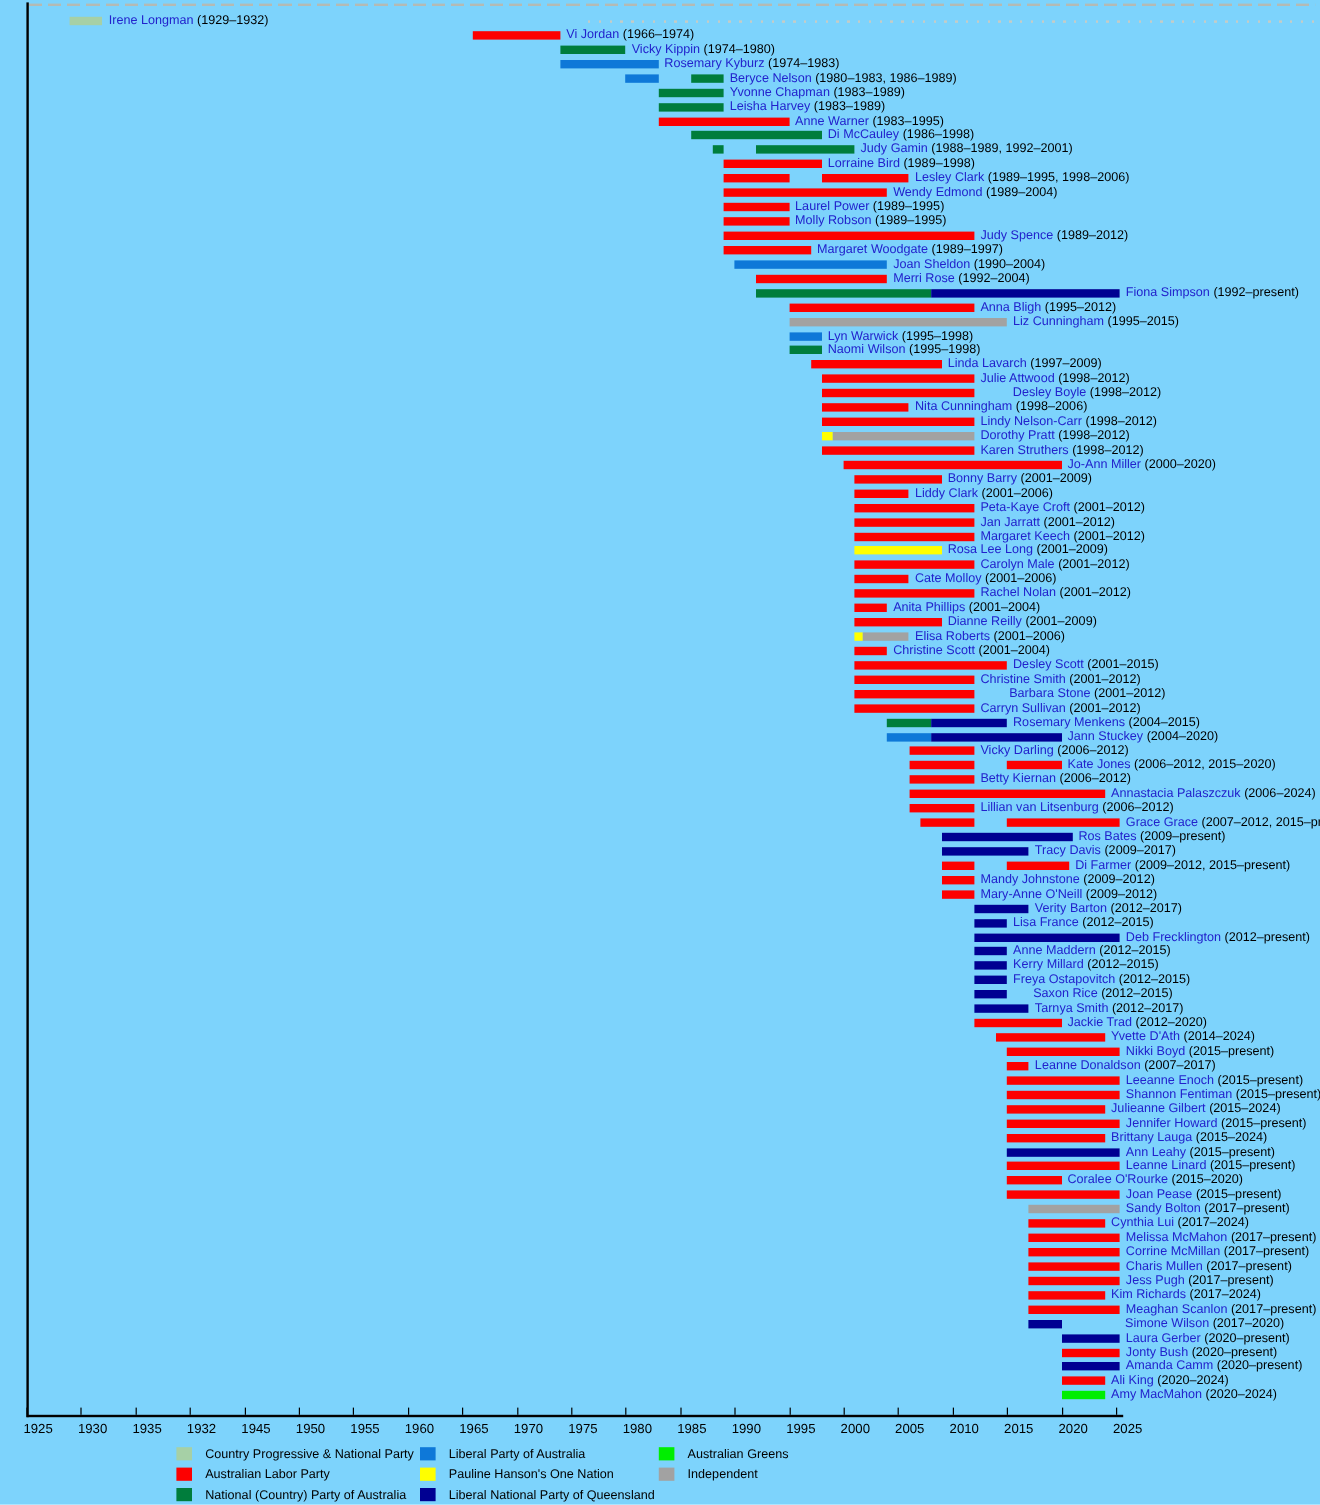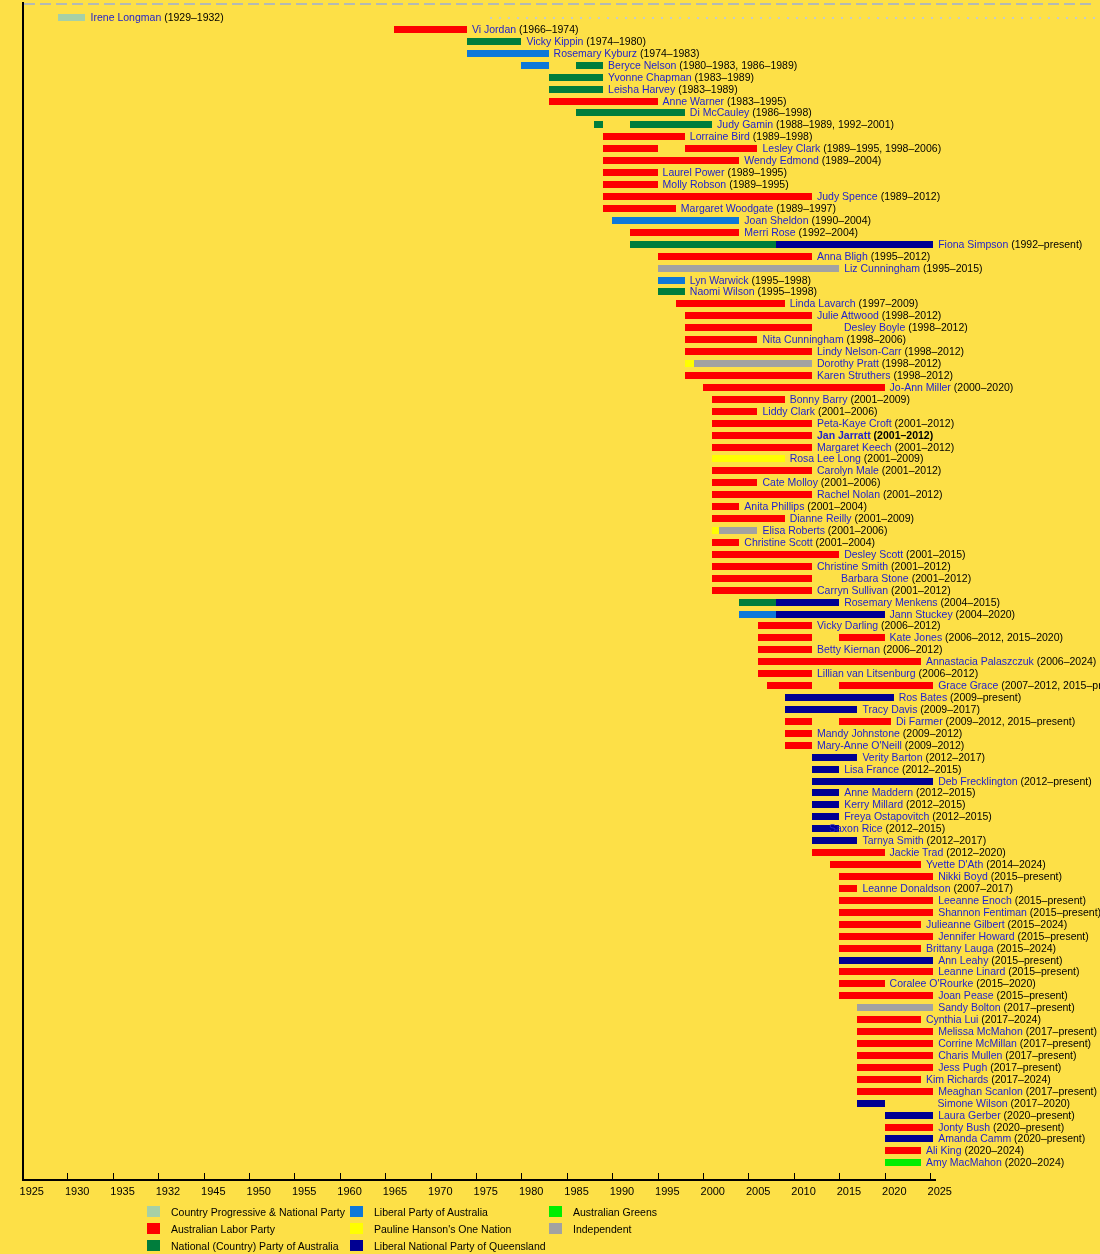--- a/index.html
+++ b/index.html
@@ -1,16 +1,16 @@
 <!DOCTYPE html>
 <html><head>
 <meta charset="utf-8">
 <style>
   html,body{margin:0;padding:0;background:#fff;}
-  #chart{position:relative;width:1100px;height:1254px;overflow:hidden;background:#fde047;
+  #chart{position:relative;width:1100px;height:1254px;overflow:hidden;background:#7dd3fc;
          font-family:"Liberation Sans",sans-serif;}
   .bar{position:absolute;height:7px;}
   .rowlabel{position:absolute;font-size:10.5px;line-height:11px;white-space:nowrap;}
   .rowlabel .name{color:#2222cc;}
   .rowlabel .yrs{color:#000;}
   .spine{position:absolute;background:#000;}
   .tick{position:absolute;width:1px;height:6px;background:#000;}
   .ticklabel{position:absolute;width:44px;text-align:right;font-size:11px;color:#000;}
   .topdash{position:absolute;height:2px;
     background:repeating-linear-gradient(90deg,#b4bab4 0 11px,transparent 11px 16px);}
@@ -97,21 +97,21 @@
       <div class="rowlabel" style="left: 817px; top: 369.9px;"><span class="name">Karen Struthers</span><span class="yrs"> (1998–2012)</span></div>
       <div class="bar" style="left: 703px; top: 383.8px; width: 181.6px; background: rgb(253, 0, 0);"></div>
       <div class="rowlabel" style="left: 889.6px; top: 381.8px;"><span class="name">Jo-Ann Miller</span><span class="yrs"> (2000–2020)</span></div>
       <div class="bar" style="left: 712.1px; top: 395.8px; width: 72.6px; background: rgb(253, 0, 0);"></div>
       <div class="rowlabel" style="left: 789.7px; top: 393.8px;"><span class="name">Bonny Barry</span><span class="yrs"> (2001–2009)</span></div>
       <div class="bar" style="left: 712.1px; top: 407.7px; width: 45.4px; background: rgb(253, 0, 0);"></div>
       <div class="rowlabel" style="left: 762.5px; top: 405.7px;"><span class="name">Liddy Clark</span><span class="yrs"> (2001–2006)</span></div>
       <div class="bar" style="left: 712.1px; top: 419.6px; width: 99.9px; background: rgb(253, 0, 0);"></div>
       <div class="rowlabel" style="left: 817px; top: 417.6px;"><span class="name">Peta-Kaye Croft</span><span class="yrs"> (2001–2012)</span></div>
       <div class="bar" style="left: 712.1px; top: 431.6px; width: 99.9px; background: rgb(253, 0, 0);"></div>
-      <div class="rowlabel" style="left: 817px; top: 429.6px; font-weight: bold;"><span class="name">Jan Jarratt</span><span class="yrs"> (2001–2012)</span></div>
+      <div class="rowlabel" style="left: 817px; top: 429.6px;"><span class="name">Jan Jarratt</span><span class="yrs"> (2001–2012)</span></div>
       <div class="bar" style="left: 712.1px; top: 443.5px; width: 99.9px; background: rgb(253, 0, 0);"></div>
       <div class="rowlabel" style="left: 817px; top: 441.5px;"><span class="name">Margaret Keech</span><span class="yrs"> (2001–2012)</span></div>
       <div class="bar" style="left: 712.1px; top: 455.4px; width: 72.6px; background: rgb(255, 255, 0);"></div>
       <div class="rowlabel" style="left: 789.7px; top: 453.4px;"><span class="name">Rosa Lee Long</span><span class="yrs"> (2001–2009)</span></div>
       <div class="bar" style="left: 712.1px; top: 467.3px; width: 99.9px; background: rgb(253, 0, 0);"></div>
       <div class="rowlabel" style="left: 817px; top: 465.3px;"><span class="name">Carolyn Male</span><span class="yrs"> (2001–2012)</span></div>
       <div class="bar" style="left: 712.1px; top: 479.3px; width: 45.4px; background: rgb(253, 0, 0);"></div>
       <div class="rowlabel" style="left: 762.5px; top: 477.3px;"><span class="name">Cate Molloy</span><span class="yrs"> (2001–2006)</span></div>
       <div class="bar" style="left: 712.1px; top: 491.2px; width: 99.9px; background: rgb(253, 0, 0);"></div>
       <div class="rowlabel" style="left: 817px; top: 489.2px;"><span class="name">Rachel Nolan</span><span class="yrs"> (2001–2012)</span></div>
@@ -169,21 +169,21 @@
       <div class="rowlabel" style="left: 844.2px; top: 763.6px;"><span class="name">Lisa France</span><span class="yrs"> (2012–2015)</span></div>
       <div class="bar" style="left: 812px; top: 777.5px; width: 121.2px; background: rgb(0, 0, 146);"></div>
       <div class="rowlabel" style="left: 938.2px; top: 775.5px;"><span class="name">Deb Frecklington</span><span class="yrs"> (2012–present)</span></div>
       <div class="bar" style="left: 812px; top: 789.4px; width: 27.2px; background: rgb(0, 0, 146);"></div>
       <div class="rowlabel" style="left: 844.2px; top: 787.4px;"><span class="name">Anne Maddern</span><span class="yrs"> (2012–2015)</span></div>
       <div class="bar" style="left: 812px; top: 801.4px; width: 27.2px; background: rgb(0, 0, 146);"></div>
       <div class="rowlabel" style="left: 844.2px; top: 799.4px;"><span class="name">Kerry Millard</span><span class="yrs"> (2012–2015)</span></div>
       <div class="bar" style="left: 812px; top: 813.3px; width: 27.2px; background: rgb(0, 0, 146);"></div>
       <div class="rowlabel" style="left: 844.2px; top: 811.3px;"><span class="name">Freya Ostapovitch</span><span class="yrs"> (2012–2015)</span></div>
       <div class="bar" style="left: 812px; top: 825.2px; width: 27.2px; background: rgb(0, 0, 146);"></div>
-      <div class="rowlabel" style="left: 829px; top: 823.2px;"><span class="name">Saxon Rice</span><span class="yrs"> (2012–2015)</span></div>
+      <div class="rowlabel" style="left: 861px; top: 823.2px;"><span class="name">Saxon Rice</span><span class="yrs"> (2012–2015)</span></div>
       <div class="bar" style="left: 812px; top: 837.2px; width: 45.4px; background: rgb(0, 0, 146);"></div>
       <div class="rowlabel" style="left: 862.4px; top: 835.2px;"><span class="name">Tarnya Smith</span><span class="yrs"> (2012–2017)</span></div>
       <div class="bar" style="left: 812px; top: 849.1px; width: 72.6px; background: rgb(253, 0, 0);"></div>
       <div class="rowlabel" style="left: 889.6px; top: 847.1px;"><span class="name">Jackie Trad</span><span class="yrs"> (2012–2020)</span></div>
       <div class="bar" style="left: 830.1px; top: 861px; width: 90.8px; background: rgb(253, 0, 0);"></div>
       <div class="rowlabel" style="left: 925.9px; top: 859px;"><span class="name">Yvette D'Ath</span><span class="yrs"> (2014–2024)</span></div>
       <div class="bar" style="left: 839.2px; top: 873px; width: 94px; background: rgb(253, 0, 0);"></div>
       <div class="rowlabel" style="left: 938.2px; top: 871px;"><span class="name">Nikki Boyd</span><span class="yrs"> (2015–present)</span></div>
       <div class="bar" style="left: 839.2px; top: 884.9px; width: 18.2px; background: rgb(253, 0, 0);"></div>
       <div class="rowlabel" style="left: 862.4px; top: 882.9px;"><span class="name">Leanne Donaldson</span><span class="yrs"> (2007–2017)</span></div>

